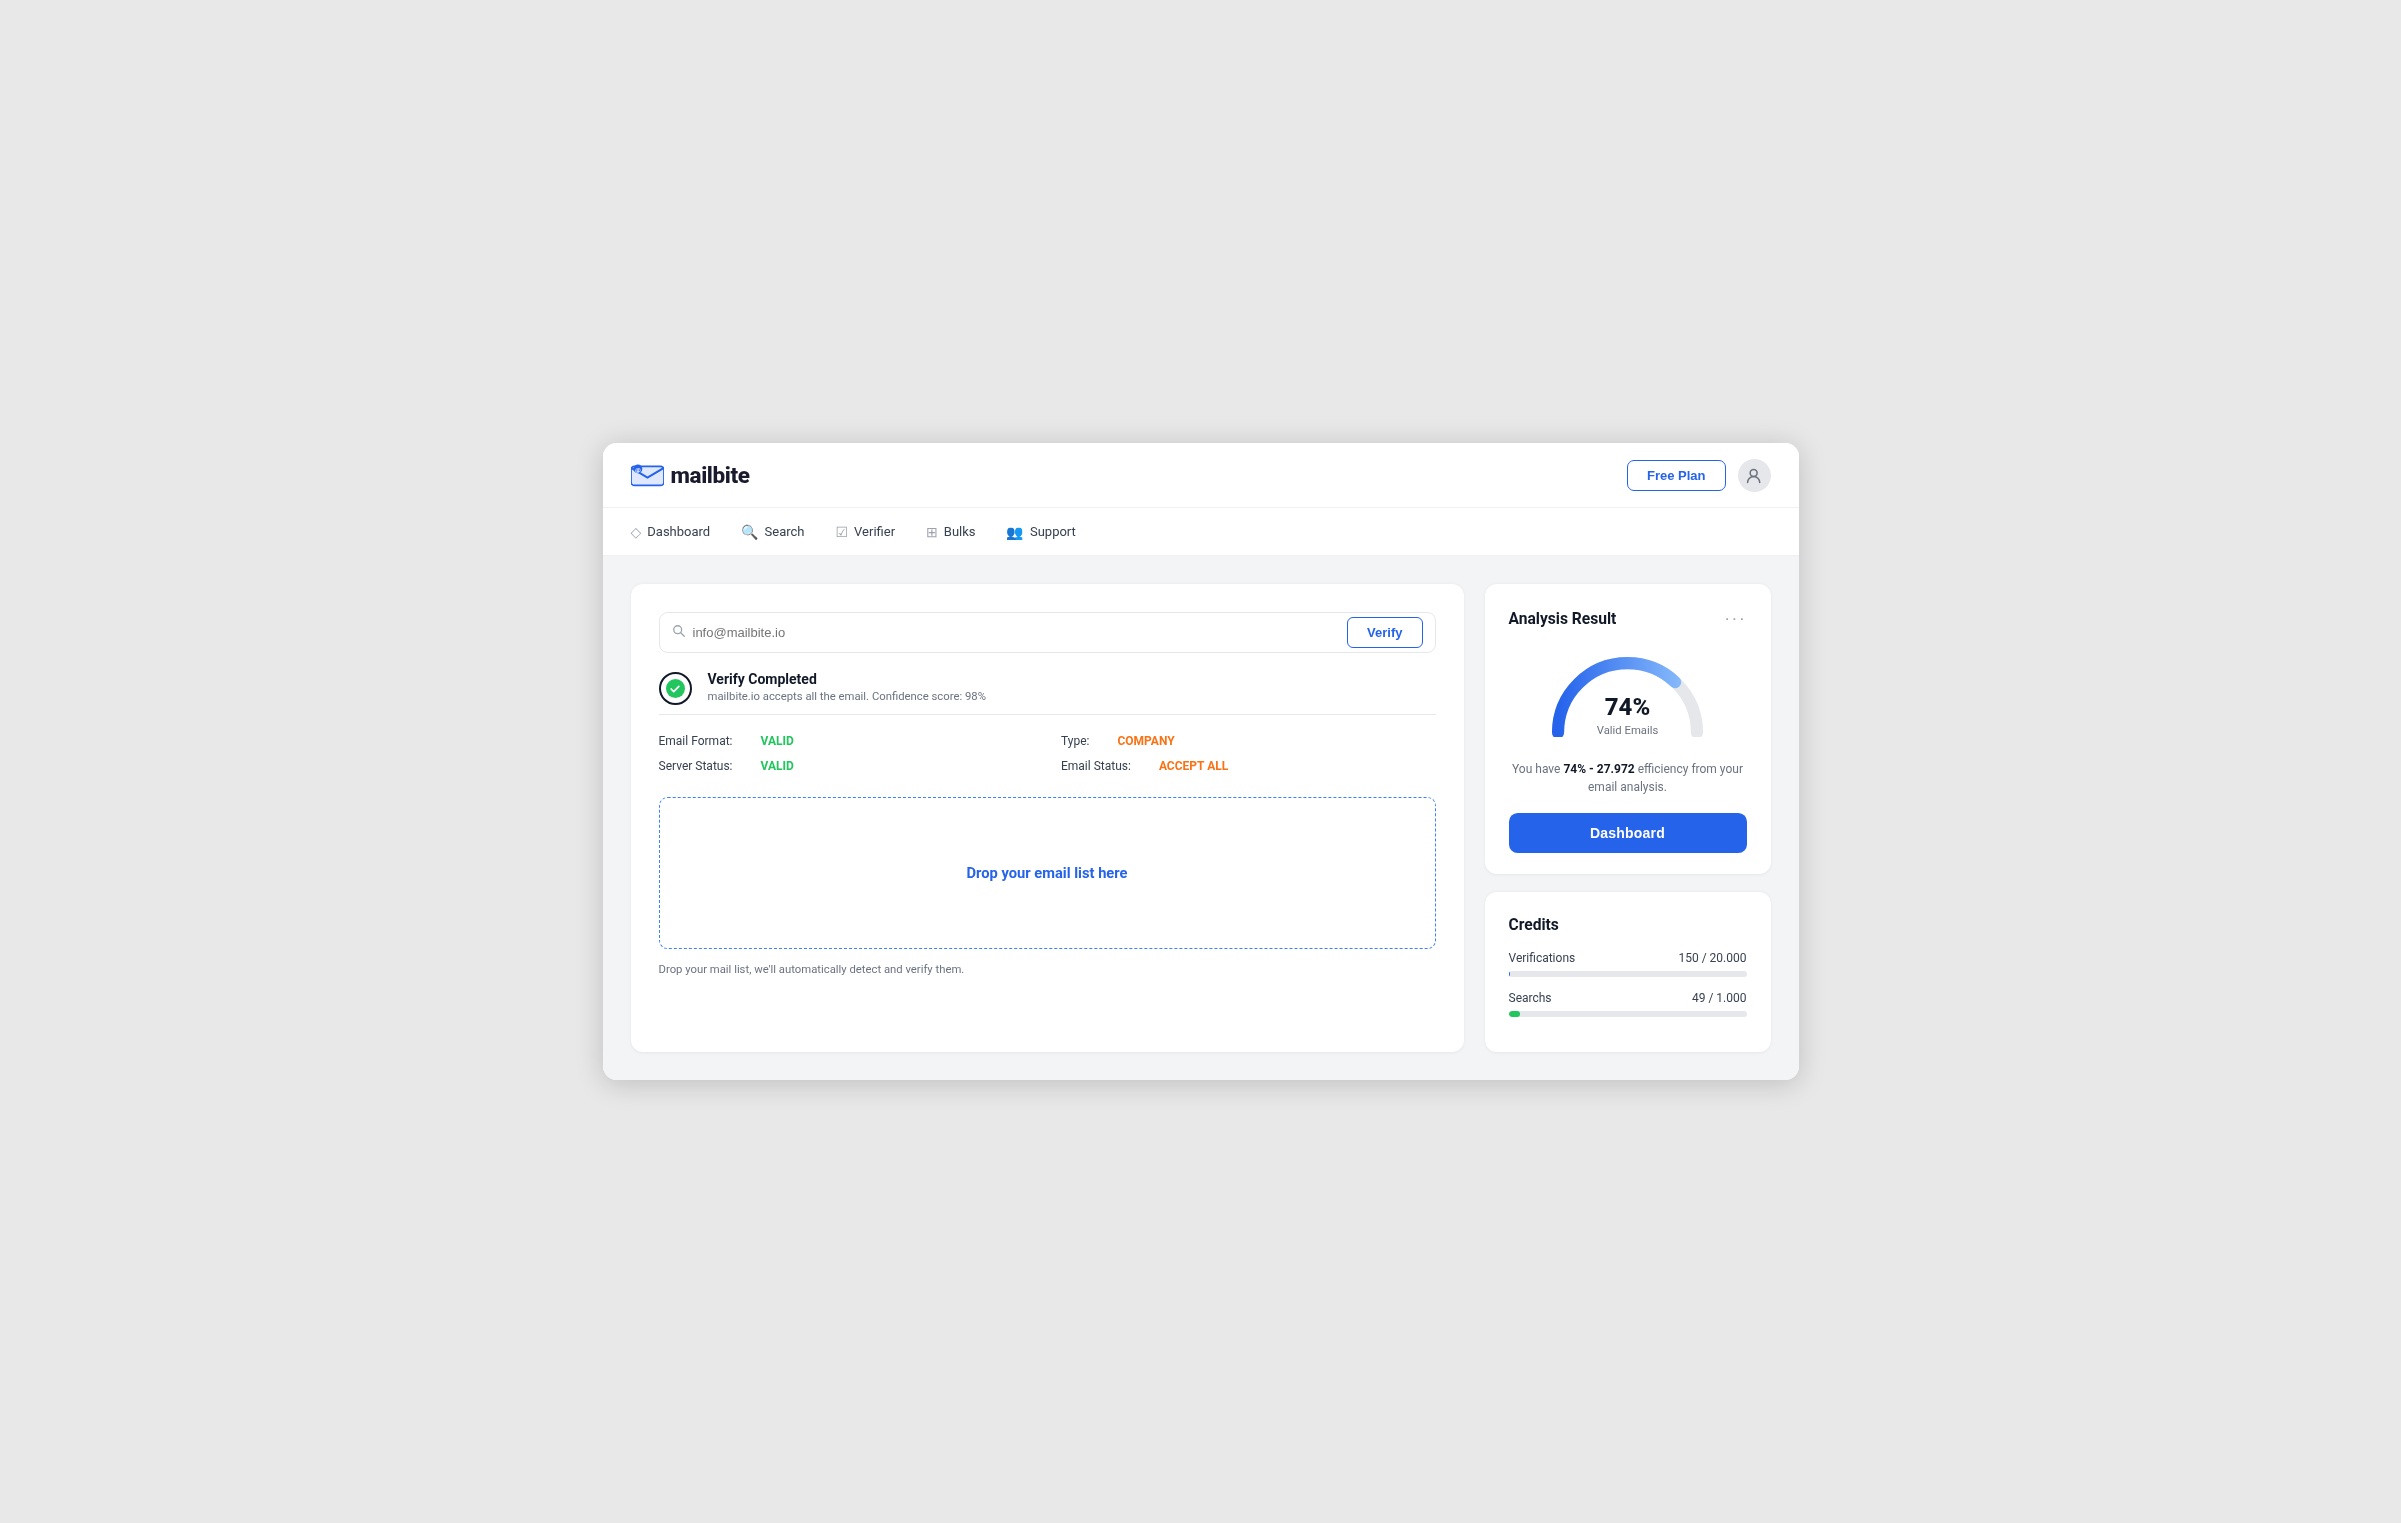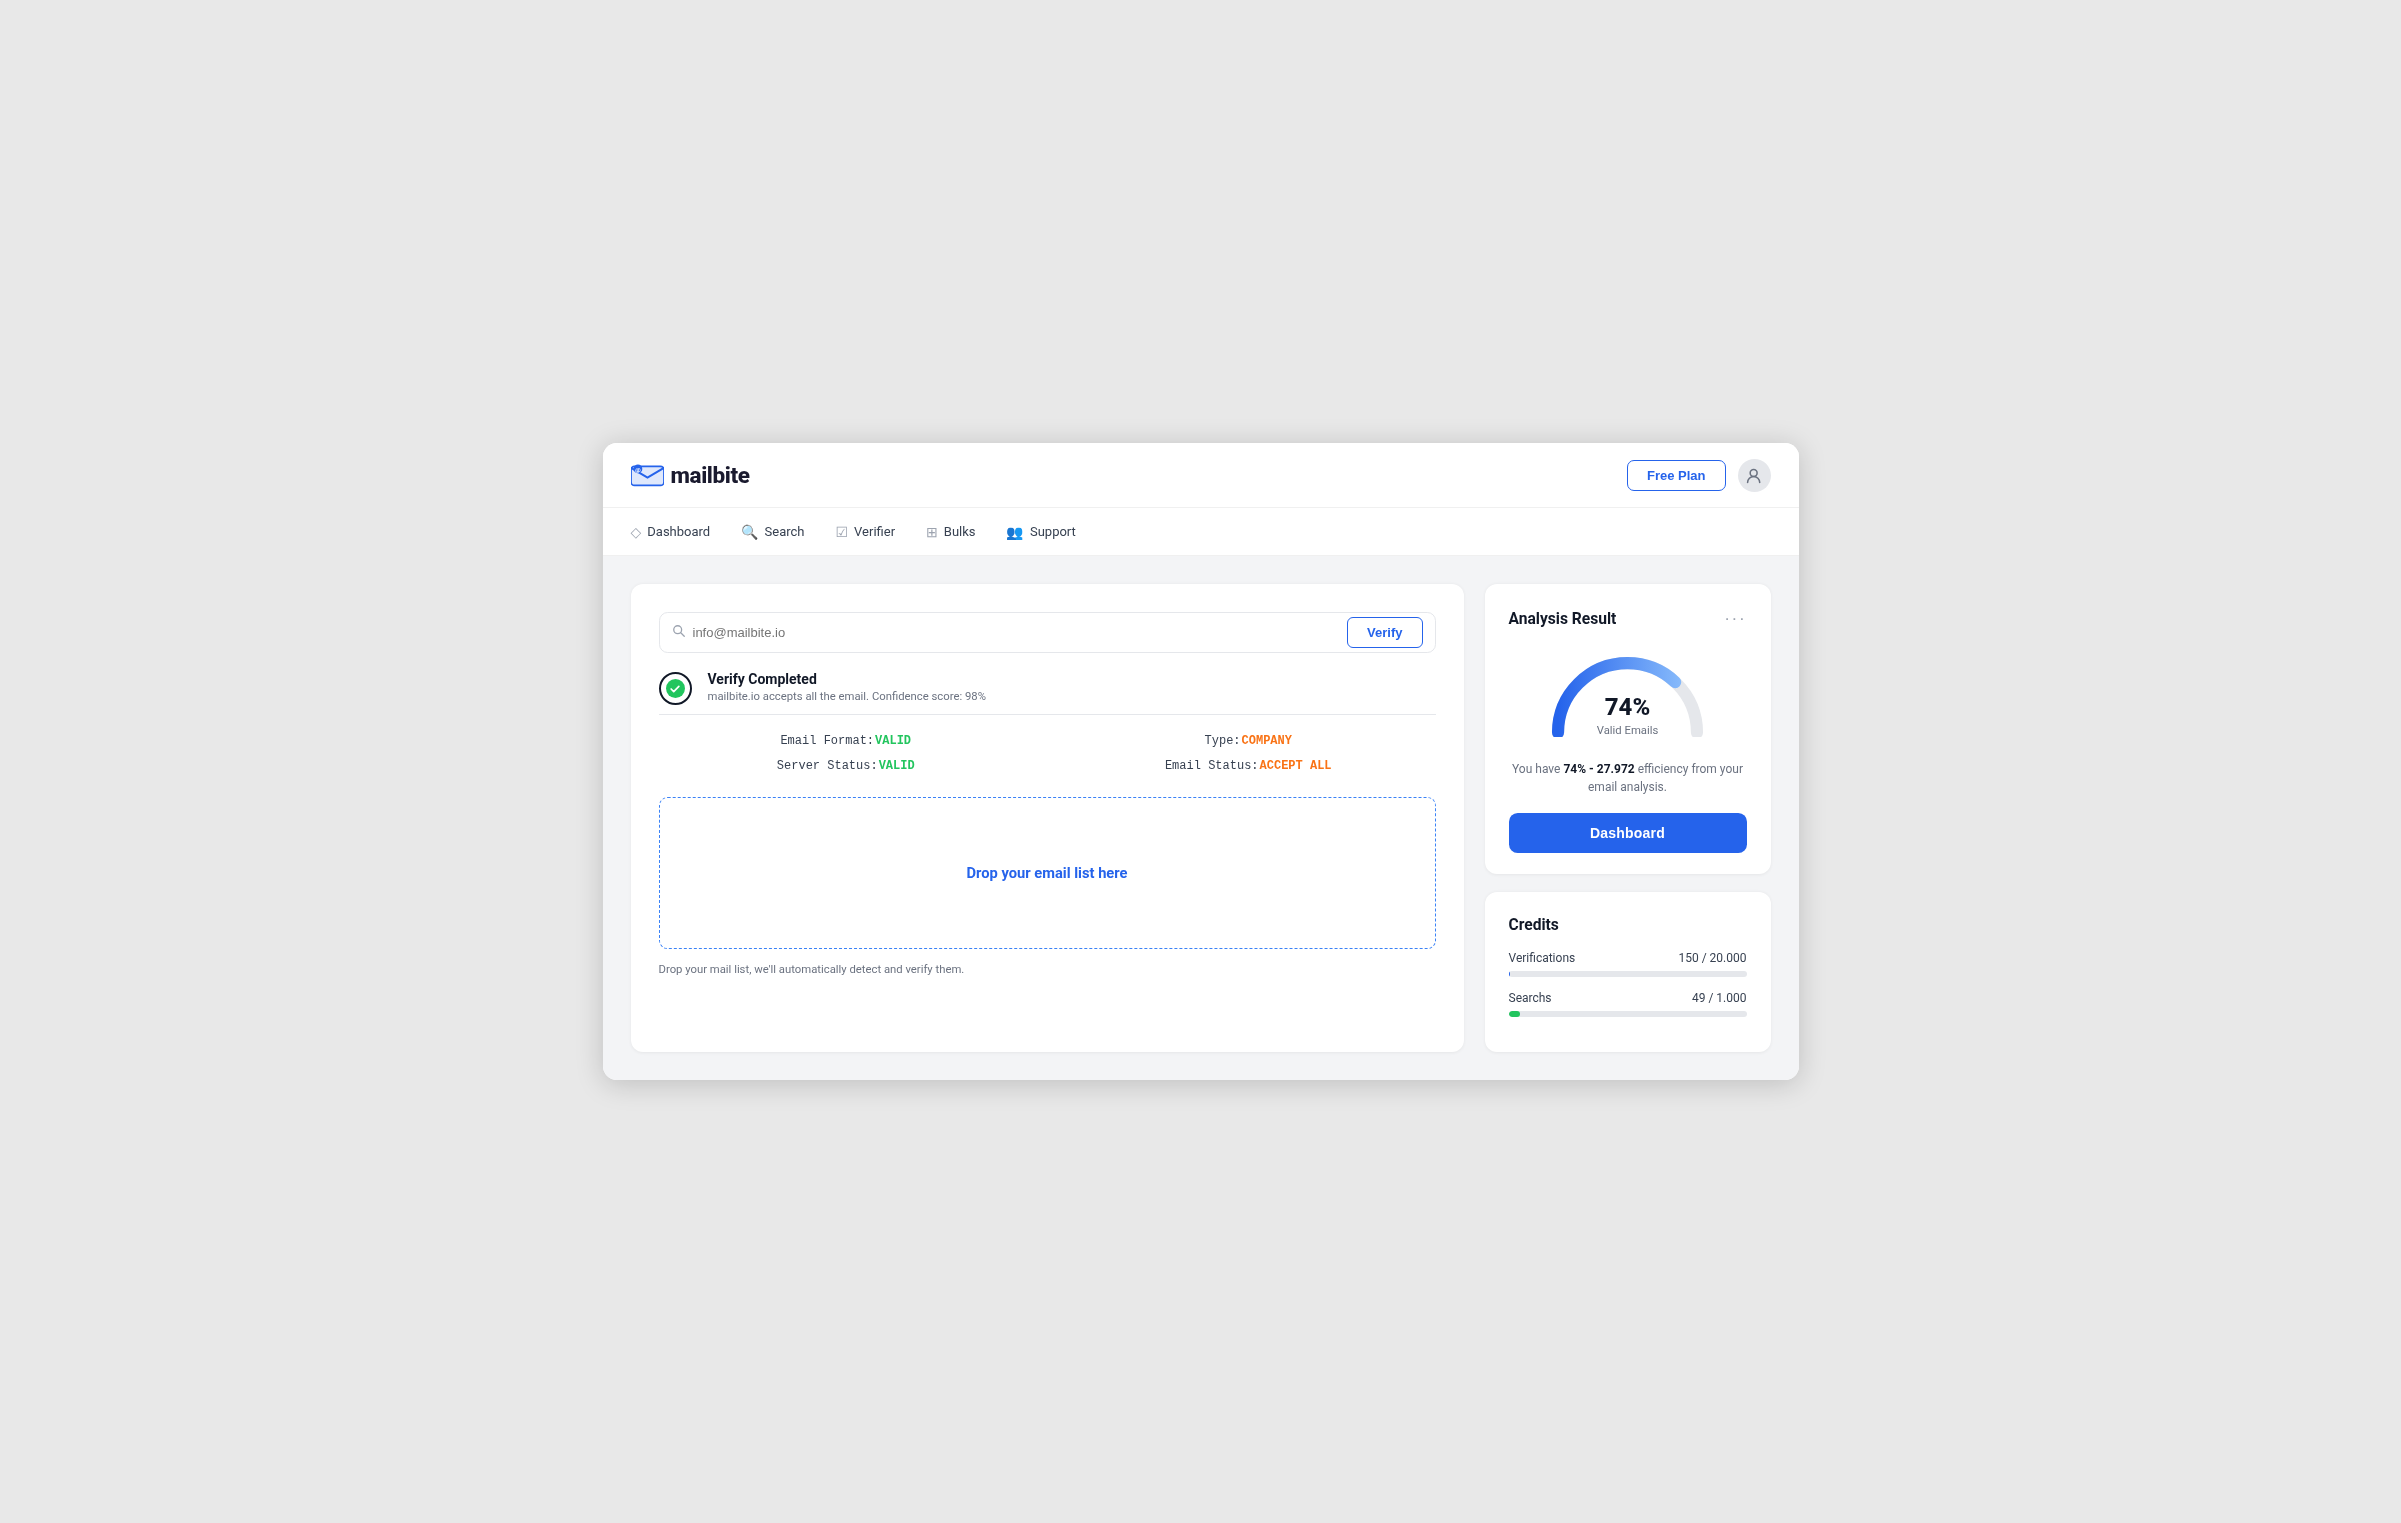--- a/index.html
+++ b/index.html
@@ -197,23 +197,22 @@
     
     .stats-grid {
       display: grid;
       grid-template-columns: 1fr 1fr;
       gap: 10.4px 28px;
       margin-bottom: 24px;
     }
     .stat-row {
       display: flex;
       align-items: center;
-      justify-content: center;
-      gap: 1px;
-      font-family: Liberation Mono, monospace;
+      justify-content: flex-start;
+      gap: 28px;
     }
     .stat-label {
       font-size: 12px;
       color: #374151;
     }
     .stat-value-green {
       font-size: 12px;
       font-weight: 700;
       color: #22c55e;
     }

